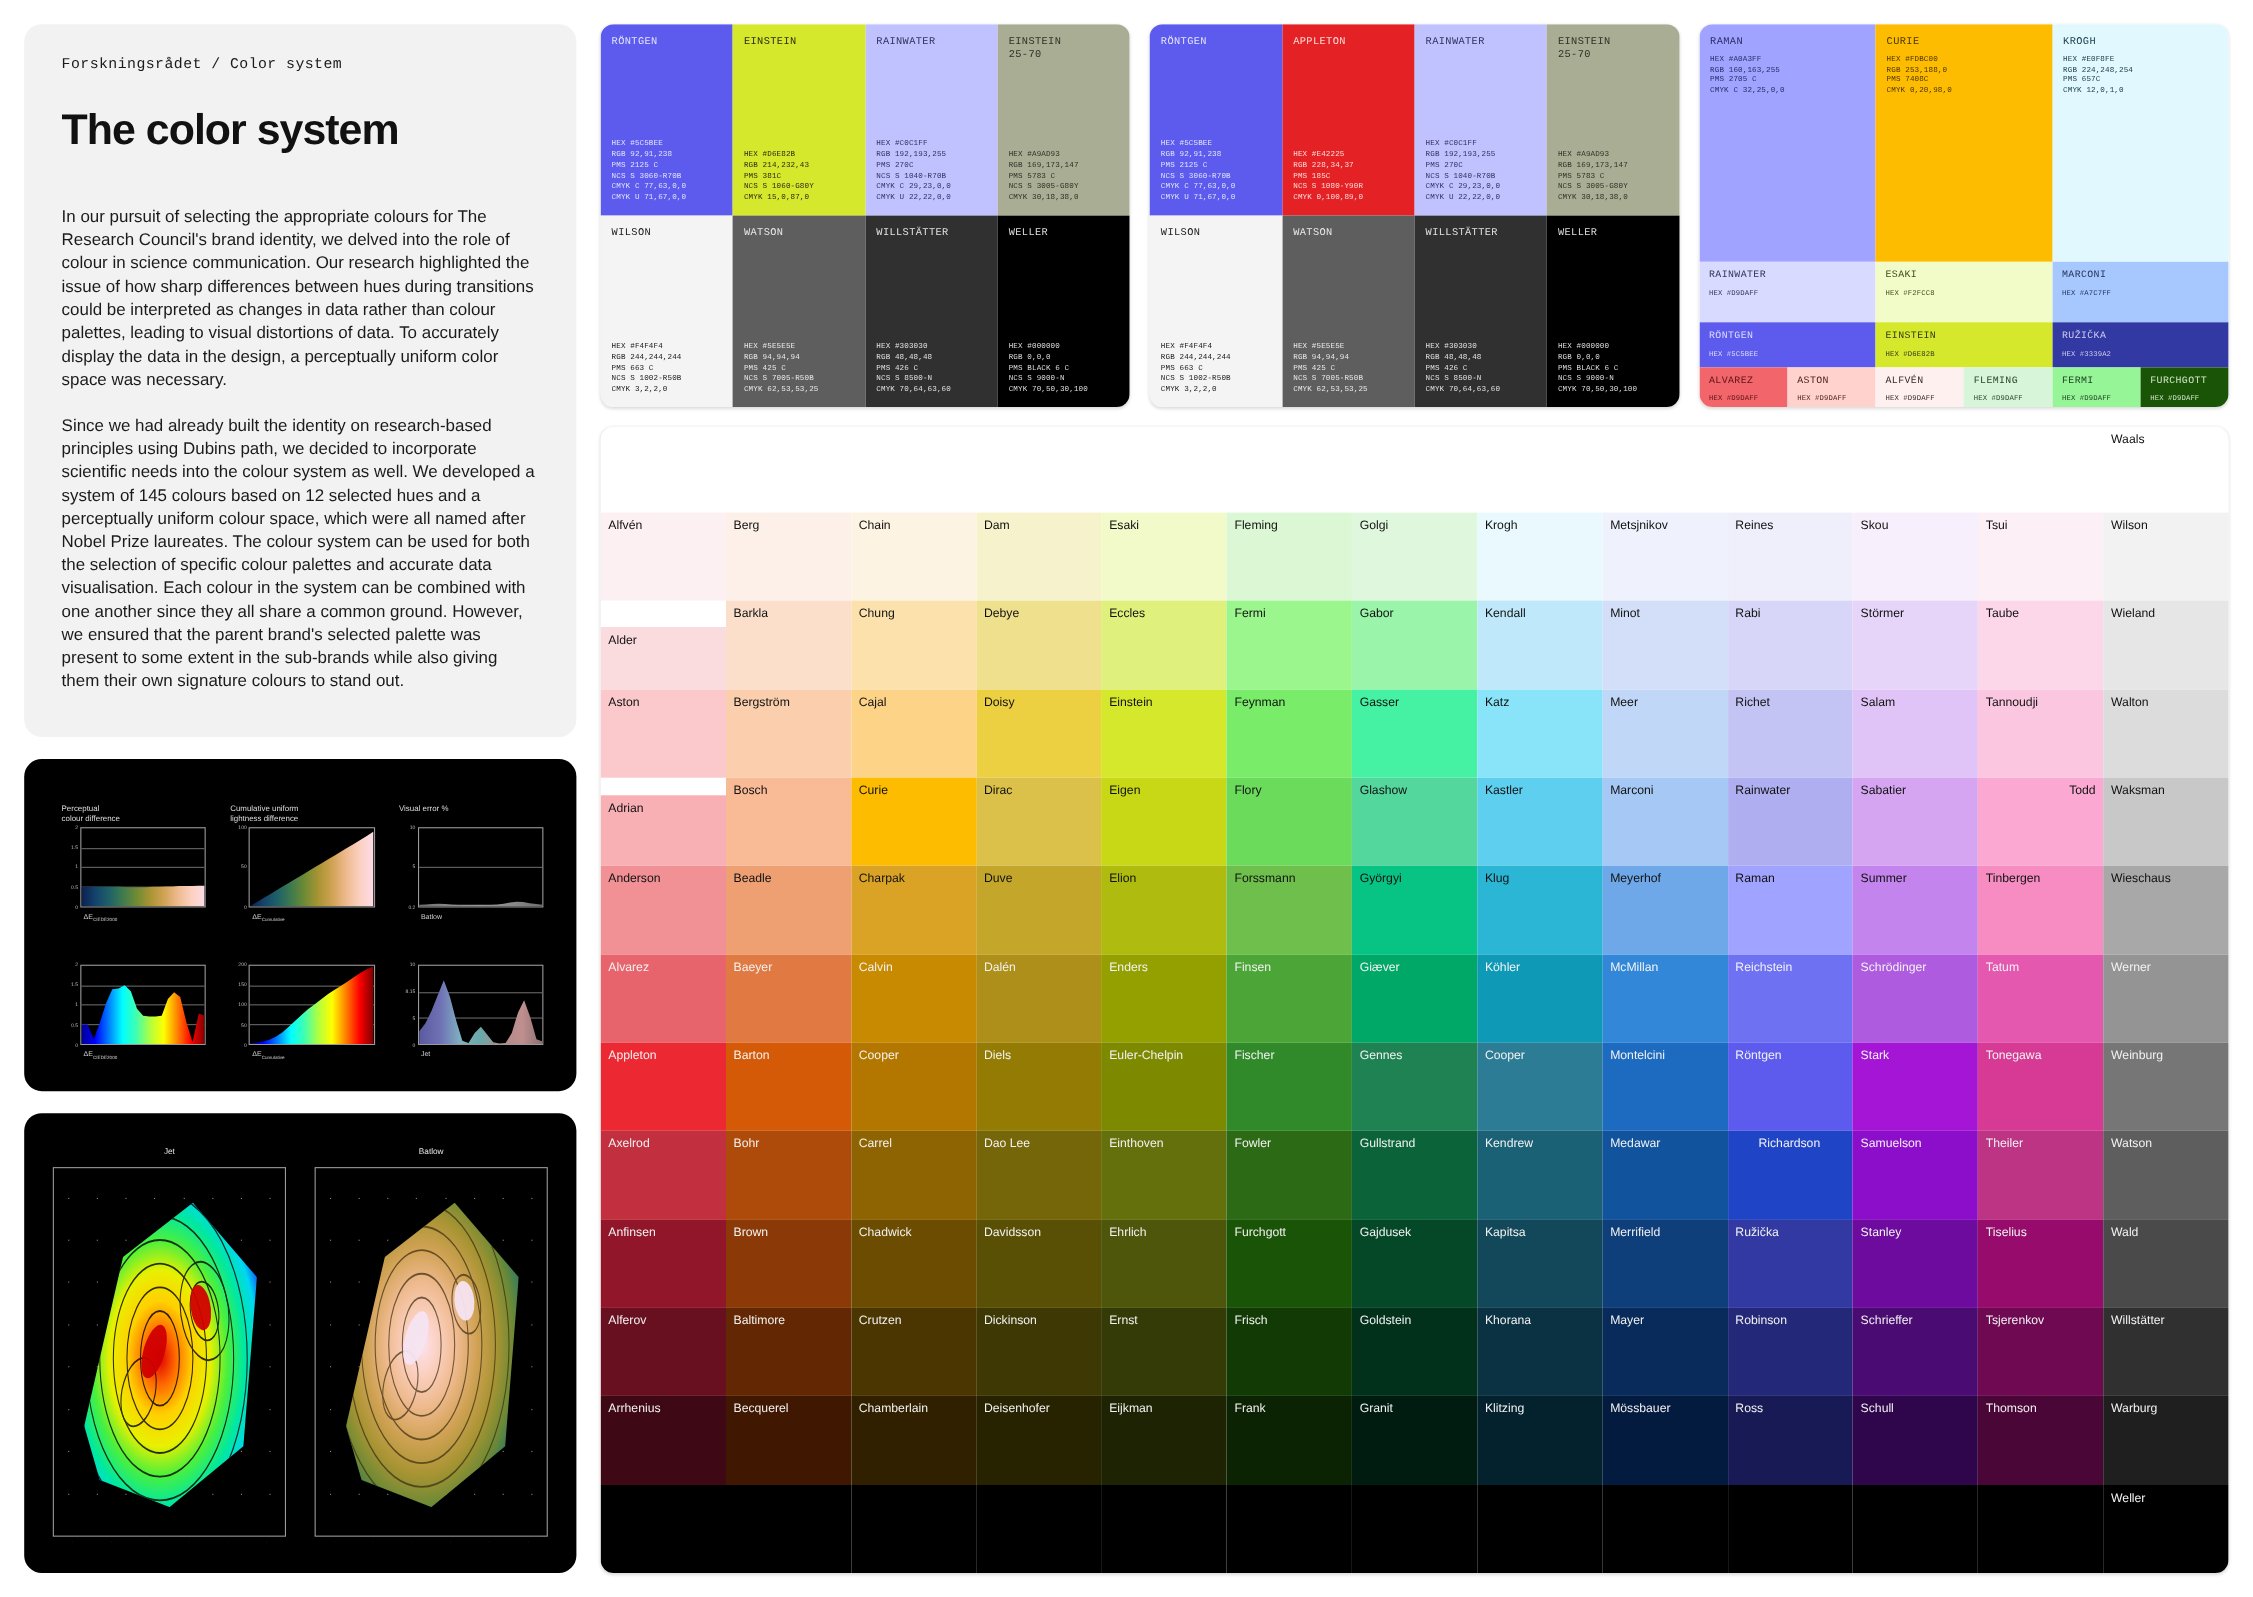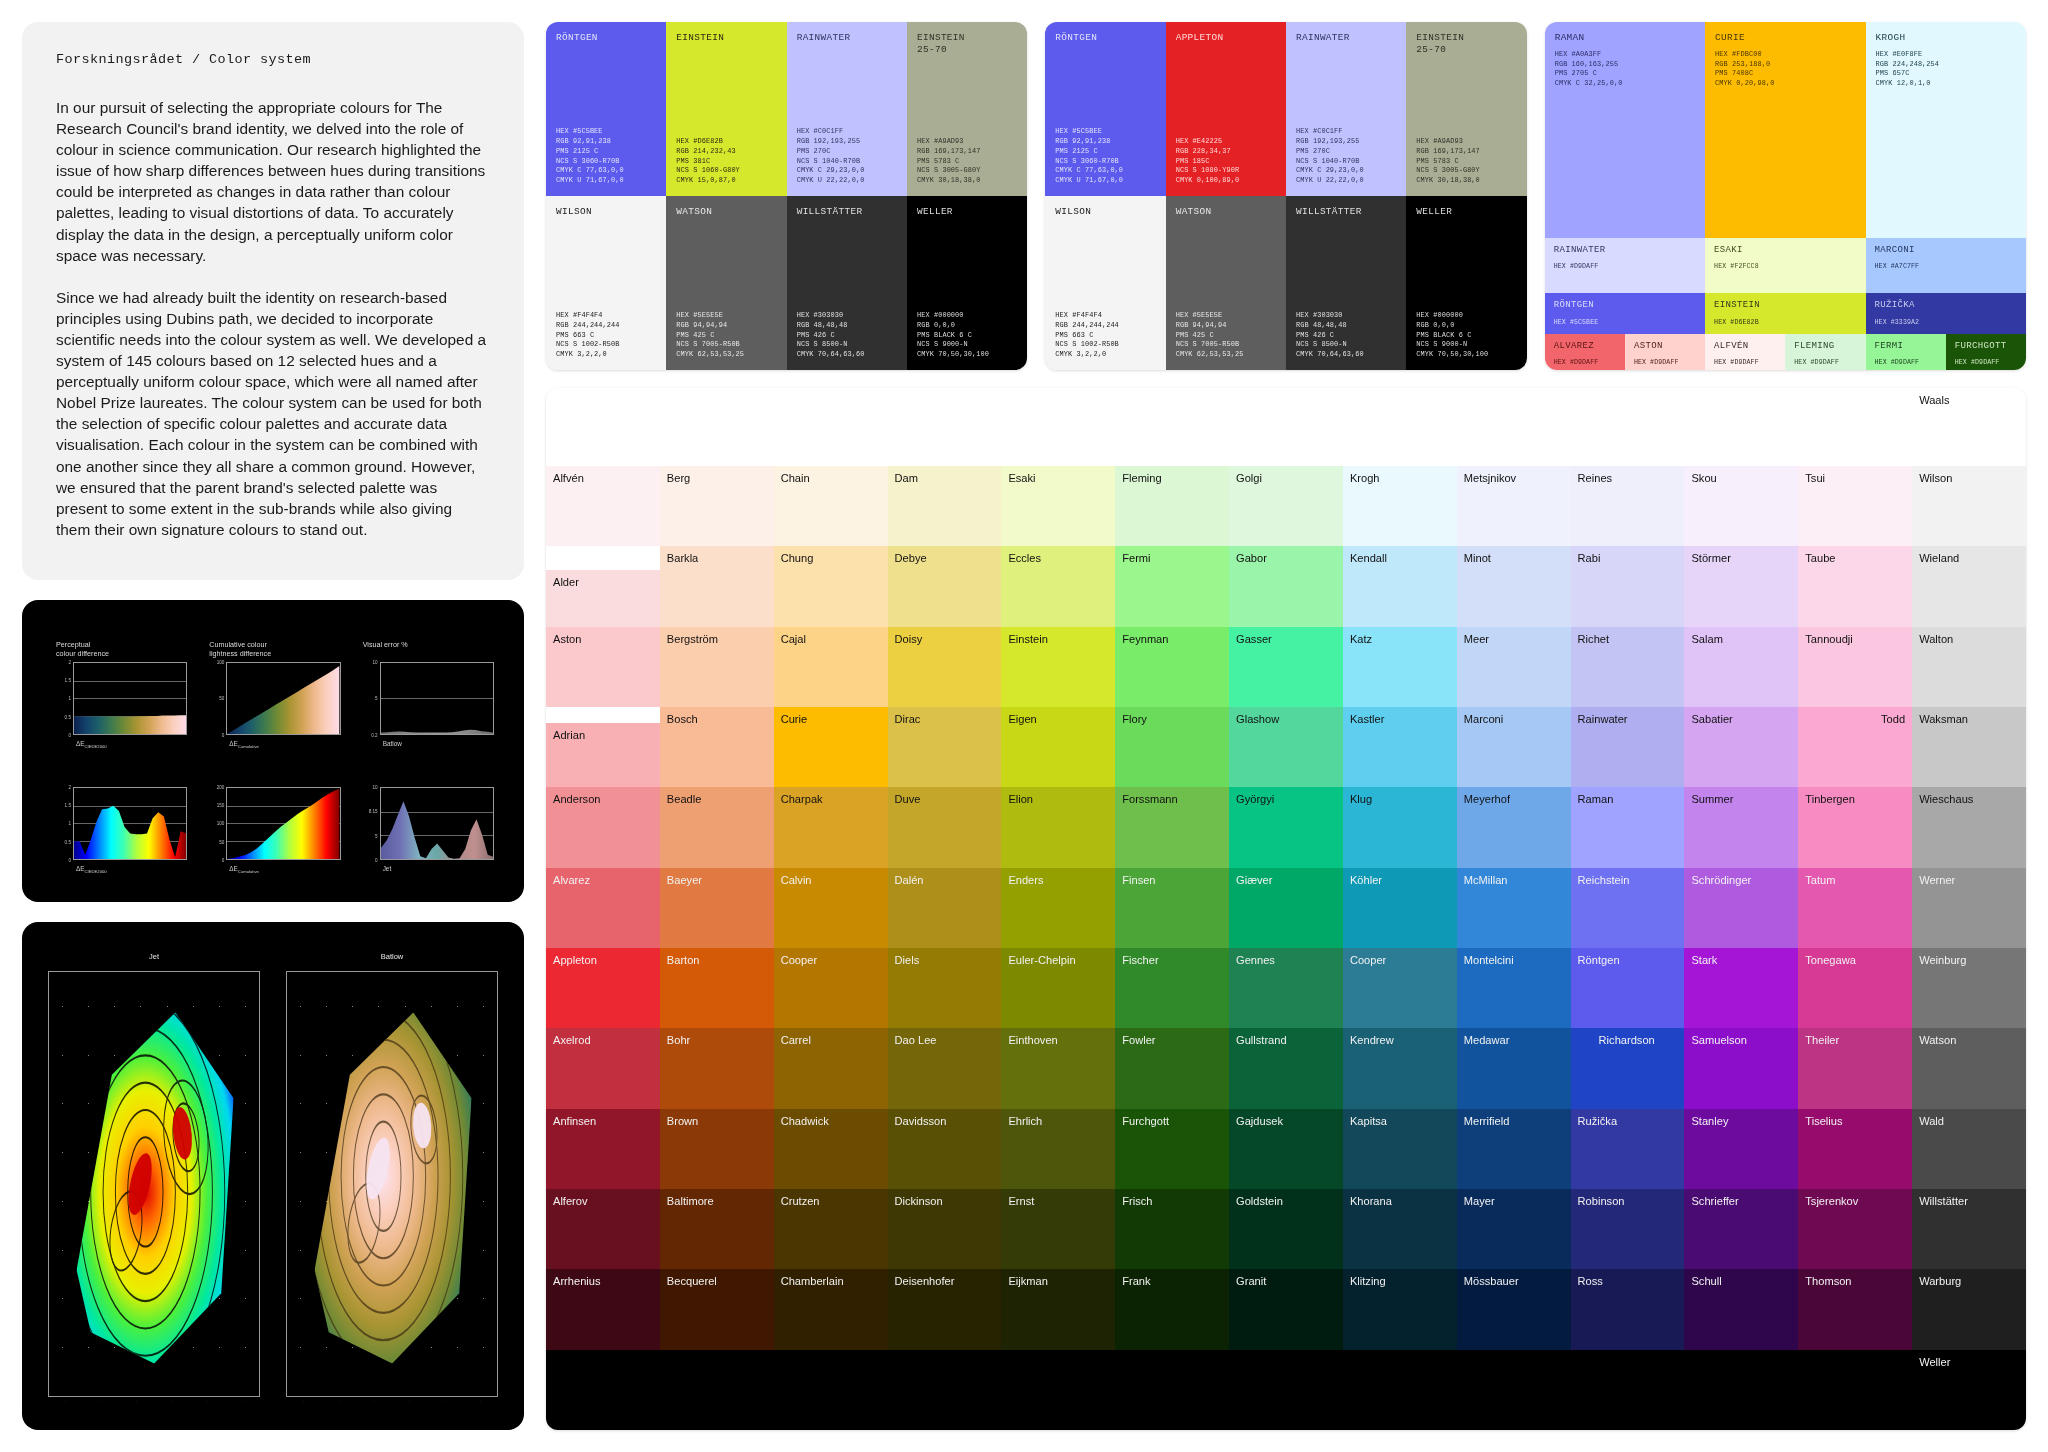--- a/index.html
+++ b/index.html
@@ -83,20 +83,21 @@
 </style>
 </head>
 <body>
 
 <div class="page">
 
   <div class="left-col">
 
     <div class="intro-card">
       <div class="breadcrumb">Forskningsrådet / Color system</div>
+      <h1 class="page-title">The color system</h1>
       <p class="body-par">In our pursuit of selecting the appropriate colours for The Research Council's brand identity, we delved into the role of colour in science communication. Our research highlighted the issue of how sharp differences between hues during transitions could be interpreted as changes in data rather than colour palettes, leading to visual distortions of data. To accurately display the data in the design, a perceptually uniform color space was necessary.</p>
       <p class="body-par">Since we had already built the identity on research-based principles using Dubins path, we decided to incorporate scientific needs into the colour system as well. We developed a system of 145 colours based on 12 selected hues and a perceptually uniform colour space, which were all named after Nobel Prize laureates. The colour system can be used for both the selection of specific colour palettes and accurate data visualisation. Each colour in the system can be combined with one another since they all share a common ground. However, we ensured that the parent brand's selected palette was present to some extent in the sub-brands while also giving them their own signature colours to stand out.</p>
     </div>
 
     <div class="dark-card charts">
       <div class="chart-grid" id="chart-grid">
           <div class="chart-cell">
             <div class="chart-title">Perceptual
 colour difference</div>
             <div class="plot-wrap">
@@ -127,21 +128,21 @@
                       <stop offset="100%" stop-color="#FDDCE8"></stop>
                     </linearGradient>
                   </defs>
                   <polygon points="0,100 0.00,75.00 5.26,75.00 10.53,75.00 15.79,75.00 21.05,75.00 26.32,75.00 31.58,75.00 36.84,75.50 42.11,75.50 47.37,75.50 52.63,75.50 57.89,75.00 63.16,75.00 68.42,74.50 73.68,74.50 78.95,74.00 84.21,74.00 89.47,74.00 94.74,73.50 100.00,73.50 100,100" fill="url(#grad0)"></polygon>
                 </svg>
               </div>
             </div>
             <div class="xlab"><span>ΔE</span><sub>CIEDE2000</sub></div>
           </div>
           <div class="chart-cell">
-            <div class="chart-title">Cumulative colour
+            <div class="chart-title">Cumulative uniform
 lightness difference</div>
             <div class="plot-wrap">
               <div class="yticks">
                 <span style="top: 100%;">0</span>
                 <span style="top: 50%;">50</span>
                 <span style="top: 0%;">100</span>
               </div>
               <div class="plot-box">
                 <svg viewBox="0 0 100 100" preserveAspectRatio="none" style="position:absolute;inset:0;width:100%;height:100%">
                   <defs>

